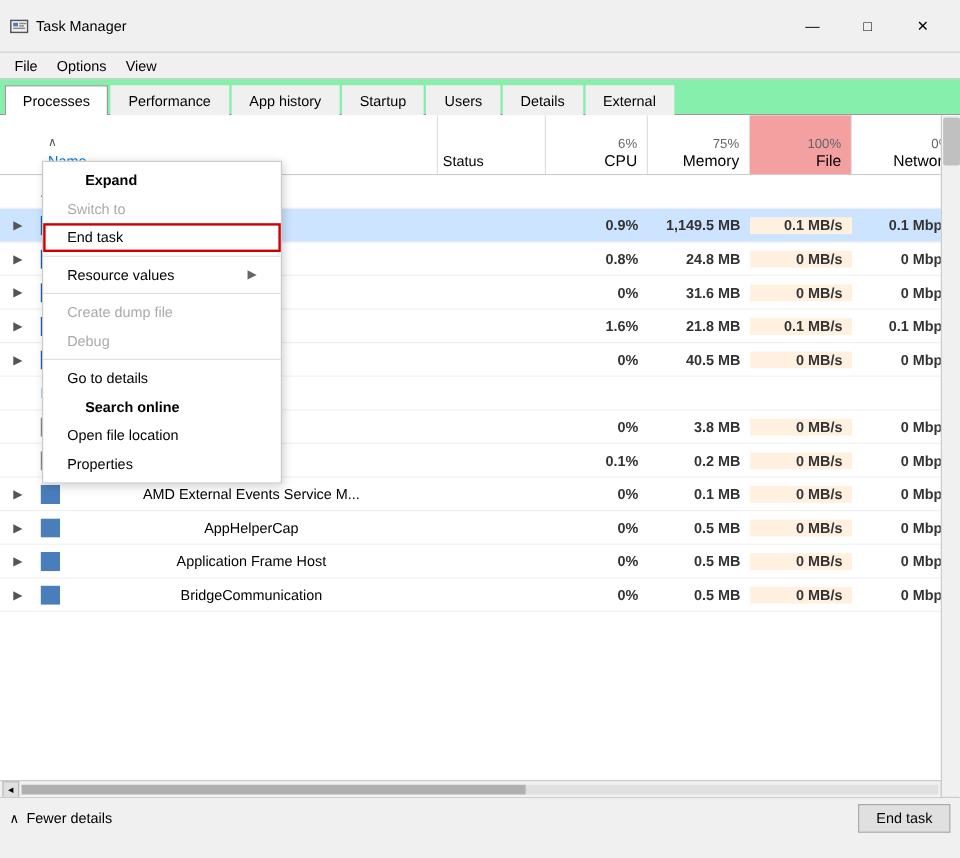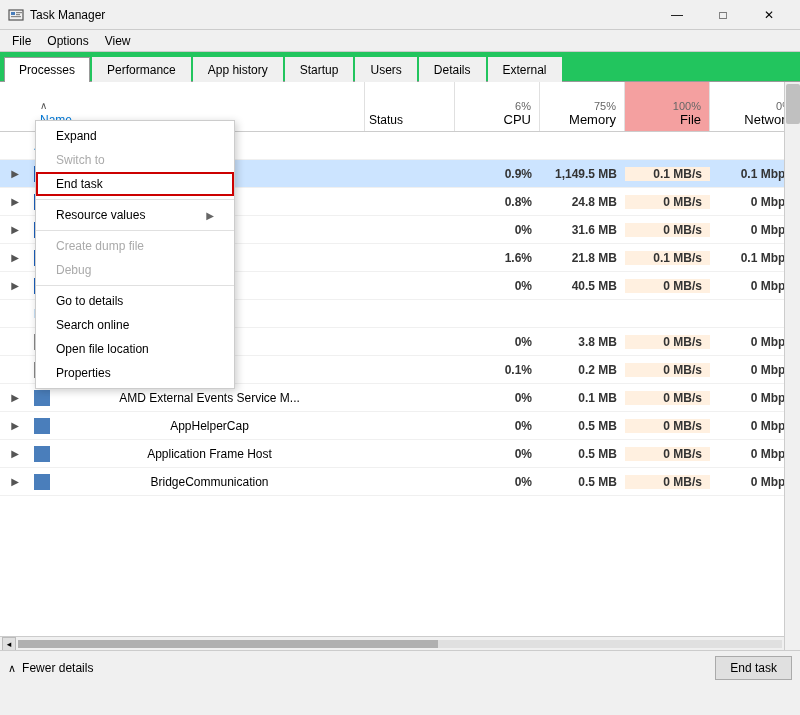--- a/index.html
+++ b/index.html
@@ -1,21 +1,21 @@
 <!DOCTYPE html>
 <html><head>
   <meta charset="utf-8">
   <style>
     * { margin: 0; padding: 0; box-sizing: border-box; }
     body { font-family: 'Segoe UI', Arial, sans-serif; font-size: 12px; background: #f0f0f0; width: 800px; height: 715px; overflow: hidden; }
 
     
     .titlebar {
       background: #f0f0f0;
-      height: 30px;
+      height: 44px;
       display: flex;
       align-items: center;
       padding: 0 8px;
       border-bottom: 1px solid #ccc;
       user-select: none;
     }
     .titlebar-title { font-size: 12px; flex: 1; }
     .titlebar-controls { display: flex; gap: 0; }
     .titlebar-btn {
       width: 46px; height: 30px;
@@ -35,21 +35,21 @@
     .menubar-item {
       padding: 2px 8px;
       cursor: pointer;
       font-size: 12px;
     }
 
     
     .tabbar {
       display: flex;
       align-items: flex-end;
-      background: #22c55e;
+      background: #86efac;
       border-bottom: 1px solid #999;
       padding: 0 4px;
       height: 30px;
     }
     .tab {
       padding: 5px 14px;
       cursor: pointer;
       font-size: 12px;
       border: 1px solid transparent;
       border-bottom: none;
@@ -137,21 +137,21 @@
       align-items: center;
       justify-content: space-between;
     }
     .ctx-item.disabled { color: #aaa; cursor: default; }
     .ctx-item.highlighted {
       background: white;
       border: 2px solid #cc0000;
       padding: 3px 18px;
       font-weight: normal;
     }
-    .ctx-item.bold { font-weight: normal; }
+    .ctx-item.bold { font-weight: bold; margin-left: 15px; }
     .ctx-separator {
       height: 1px;
       background: #e0e0e0;
       margin: 3px 0;
     }
     .ctx-arrow { font-size: 10px; color: #666; }
 
     
     .bottombar {
       height: 35px;

